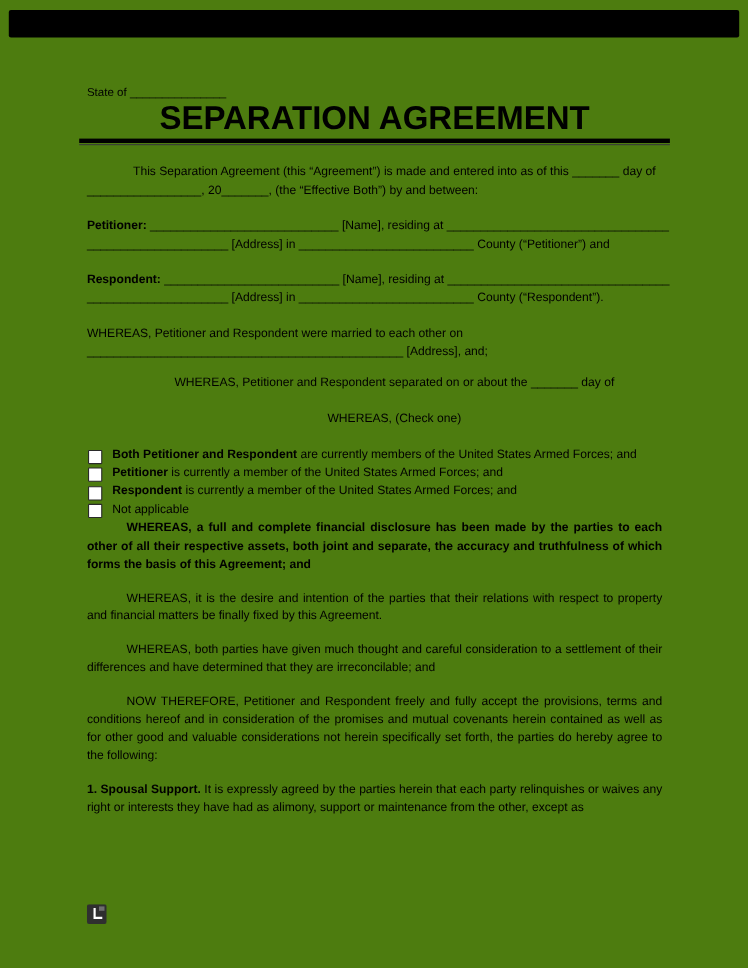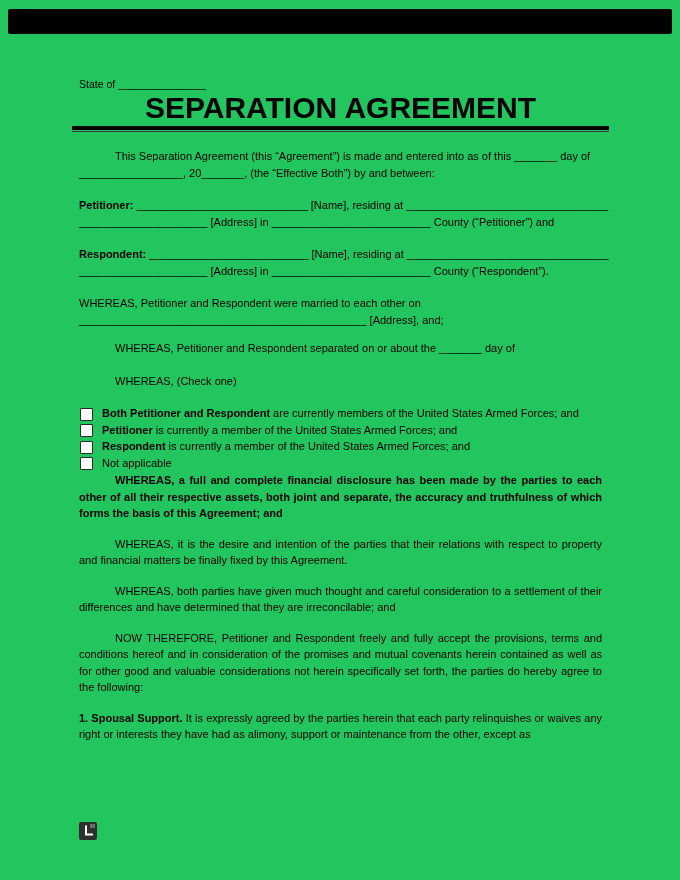--- a/index.html
+++ b/index.html
@@ -1,20 +1,20 @@
 <!DOCTYPE html>
 <html><head>
 <meta charset="utf-8">
 <style>
   html, body { margin: 0; padding: 0; background: #ffffff; }
   .page {
     position: relative;
     width: 680px;
     height: 880px;
-    background: #22c55e;
+    background: #4d7c0f;
     overflow: hidden;
     font-family: "Liberation Sans", "DejaVu Sans", sans-serif;
     color: #000000;
   }
   .topbar {
     position: absolute;
     left: 8px; top: 9px;
     width: 664px; height: 25px;
     background: #000000;
     border-radius: 2px;
@@ -41,26 +41,26 @@
     margin: 4px -7px 0 -7px;
     height: 1px;
     border-top: 4px solid #000000;
     border-bottom: 1px solid #3a3a3a;
   }
   .para { margin: 16px 0 0 0; }
   .para.mt12 { margin-top: 12px; }
   .para.mt15 { margin-top: 1px; font-weight: bold; }
   .para.mt14 { margin-top: 14px; }
   .pline { white-space: nowrap; }
-  .indent { text-indent: 36px; }
+  .indent { text-indent: 36px; text-align: center; }
   .centerline { text-align: left; white-space: nowrap; }
   .just { text-align: justify; }
   .select-text { text-decoration: underline; }
   .checklist { margin-top: 16px; }
-  .checkrow { display: flex; align-items: center; line-height: 16.5px; }
+  .checkrow { display: flex; align-items: flex-end; line-height: 16.5px; }
   .cbox {
     flex: 0 0 auto;
     width: 11px; height: 11px;
     border: 1.5px solid #2a2a2a;
     border-radius: 1px;
     margin: 2px 9px 0 1px;
     background: #ffffff;
   }
   b { font-weight: 700; }
   .logo {

